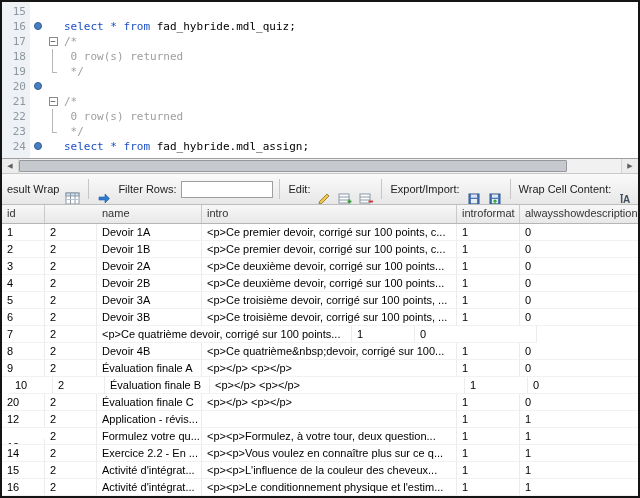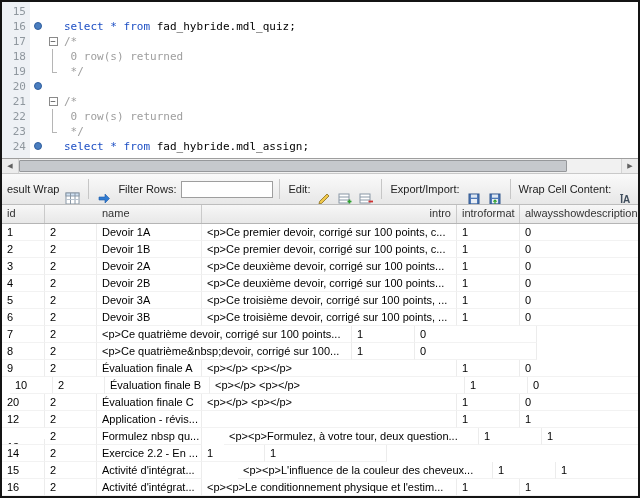--- a/index.html
+++ b/index.html
@@ -145,21 +145,21 @@
     </span>
     <span class="tb-sep"></span>
     <span class="tb-label">Wrap Cell Content:</span>
     <span class="tb-icon wrap-toggle">ĪA</span>
   </div>
 
   <div class="grid-header" id="grid-header">
       <div class="gh-cell" style="width: 43px;">id</div>
       <div class="gh-cell" style="width: 52px; margin-top: 36px;">course</div>
       <div class="gh-cell" style="width: 105px;">name</div>
-      <div class="gh-cell" style="width: 255px; text-align: right;">intro</div>
+      <div class="gh-cell" style="width: 255px;">intro</div>
       <div class="gh-cell" style="width: 63px;">introformat</div>
       <div class="gh-cell" style="width: 122px;">alwaysshowdescription</div>
     </div>
 
   <div class="grid-body" id="grid-body">
       <div class="g-row">
         <div class="g-cell" style="width: 43px;">1</div>
         <div class="g-cell" style="width: 52px;">2</div>
         <div class="g-cell" style="width: 105px;">Devoir 1A</div>
         <div class="g-cell" style="width: 255px;">&lt;p&gt;Ce premier devoir, corrigé sur 100 points, c...</div>
@@ -209,20 +209,21 @@
       <div class="g-row">
         <div class="g-cell" style="width: 43px;">7</div>
         <div class="g-cell" style="width: 52px;">2</div>
         <div class="g-cell" style="width: 255px;">&lt;p&gt;Ce quatrième devoir, corrigé sur 100 points...</div>
         <div class="g-cell" style="width: 63px;">1</div>
         <div class="g-cell" style="width: 122px;">0</div>
       </div>
       <div class="g-row">
         <div class="g-cell" style="width: 43px;">8</div>
         <div class="g-cell" style="width: 52px;">2</div>
+        <div class="g-cell" style="width: 105px;">Devoir 4B</div>
         <div class="g-cell" style="width: 255px;">&lt;p&gt;Ce quatrième&amp;nbsp;devoir, corrigé sur 100...</div>
         <div class="g-cell" style="width: 63px;">1</div>
         <div class="g-cell" style="width: 122px;">0</div>
       </div>
       <div class="g-row">
         <div class="g-cell" style="width: 43px;">9</div>
         <div class="g-cell" style="width: 52px;">2</div>
         <div class="g-cell" style="width: 105px;">Évaluation finale A</div>
         <div class="g-cell" style="width: 255px;">&lt;p&gt;&lt;/p&gt; &lt;p&gt;&lt;/p&gt;</div>
         <div class="g-cell" style="width: 63px;">1</div>
@@ -248,37 +249,38 @@
         <div class="g-cell" style="width: 43px;">12</div>
         <div class="g-cell" style="width: 52px;">2</div>
         <div class="g-cell" style="width: 105px;">Application - révis...</div>
         <div class="g-cell" style="width: 255px;"></div>
         <div class="g-cell" style="width: 63px;">1</div>
         <div class="g-cell" style="width: 122px;">1</div>
       </div>
       <div class="g-row">
         <div class="g-cell" style="width: 43px; margin-top: 11px;">13</div>
         <div class="g-cell" style="width: 52px;">2</div>
-        <div class="g-cell" style="width: 105px;">Formulez nbsp qu...</div>
-        <div class="g-cell" style="width: 255px; margin-left: 22px;">&lt;p&gt;&lt;p&gt;Formulez, à votre tour, deux question...</div>
+        <div class="g-cell" style="width: 105px;">Formulez votre qu...</div>
+        <div class="g-cell" style="width: 255px;">&lt;p&gt;&lt;p&gt;Formulez, à votre tour, deux question...</div>
         <div class="g-cell" style="width: 63px;">1</div>
         <div class="g-cell" style="width: 122px;">1</div>
       </div>
       <div class="g-row">
         <div class="g-cell" style="width: 43px;">14</div>
         <div class="g-cell" style="width: 52px;">2</div>
         <div class="g-cell" style="width: 105px;">Exercice 2.2 - En ...</div>
+        <div class="g-cell" style="width: 255px;">&lt;p&gt;&lt;p&gt;Vous voulez en connaître plus sur ce q...</div>
         <div class="g-cell" style="width: 63px;">1</div>
         <div class="g-cell" style="width: 122px;">1</div>
       </div>
       <div class="g-row">
         <div class="g-cell" style="width: 43px;">15</div>
         <div class="g-cell" style="width: 52px;">2</div>
         <div class="g-cell" style="width: 105px;">Activité d'intégrat...</div>
-        <div class="g-cell" style="width: 255px; margin-left: 36px;">&lt;p&gt;&lt;p&gt;L'influence de la couleur des cheveux...</div>
+        <div class="g-cell" style="width: 255px;">&lt;p&gt;&lt;p&gt;L'influence de la couleur des cheveux...</div>
         <div class="g-cell" style="width: 63px;">1</div>
         <div class="g-cell" style="width: 122px;">1</div>
       </div>
       <div class="g-row">
         <div class="g-cell" style="width: 43px;">16</div>
         <div class="g-cell" style="width: 52px;">2</div>
         <div class="g-cell" style="width: 105px;">Activité d'intégrat...</div>
         <div class="g-cell" style="width: 255px;">&lt;p&gt;&lt;p&gt;Le conditionnement physique et l'estim...</div>
         <div class="g-cell" style="width: 63px;">1</div>
         <div class="g-cell" style="width: 122px;">1</div>

